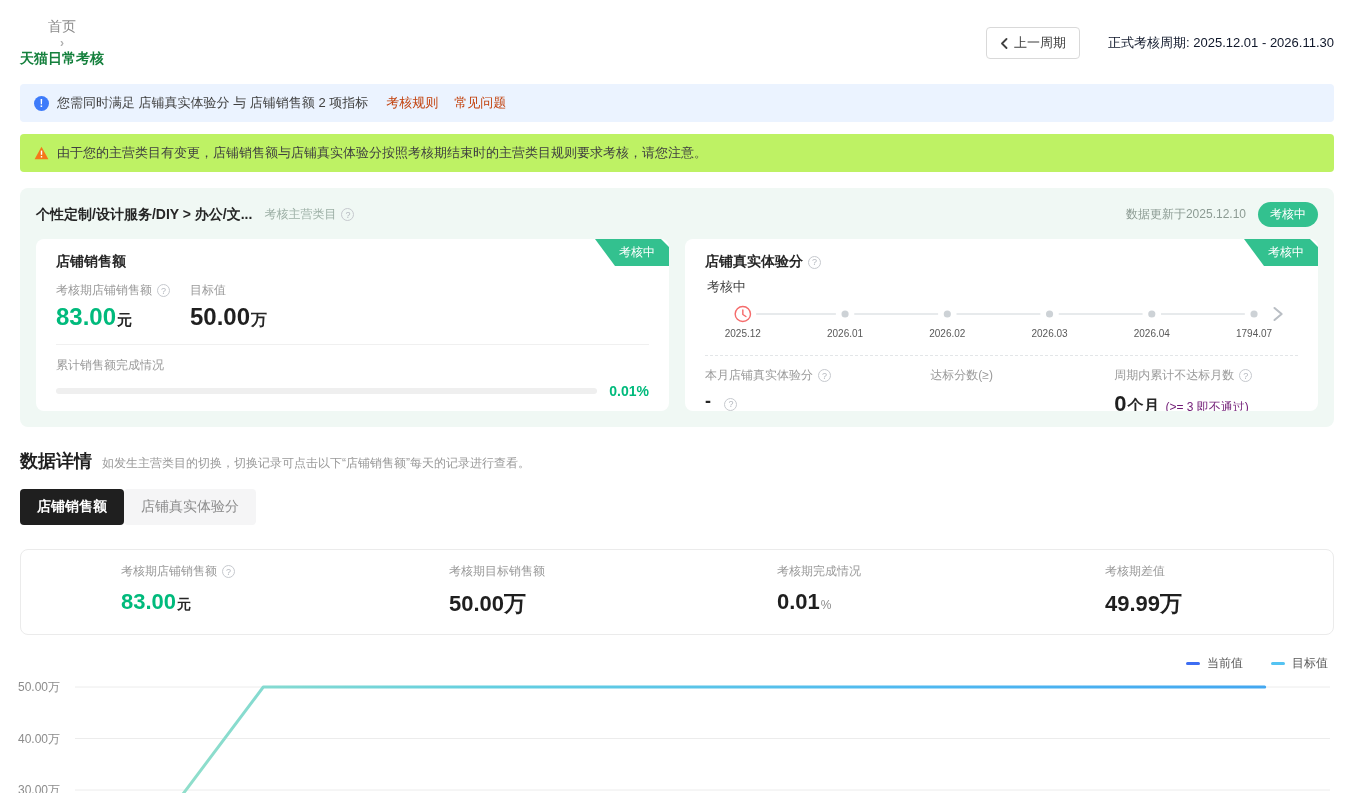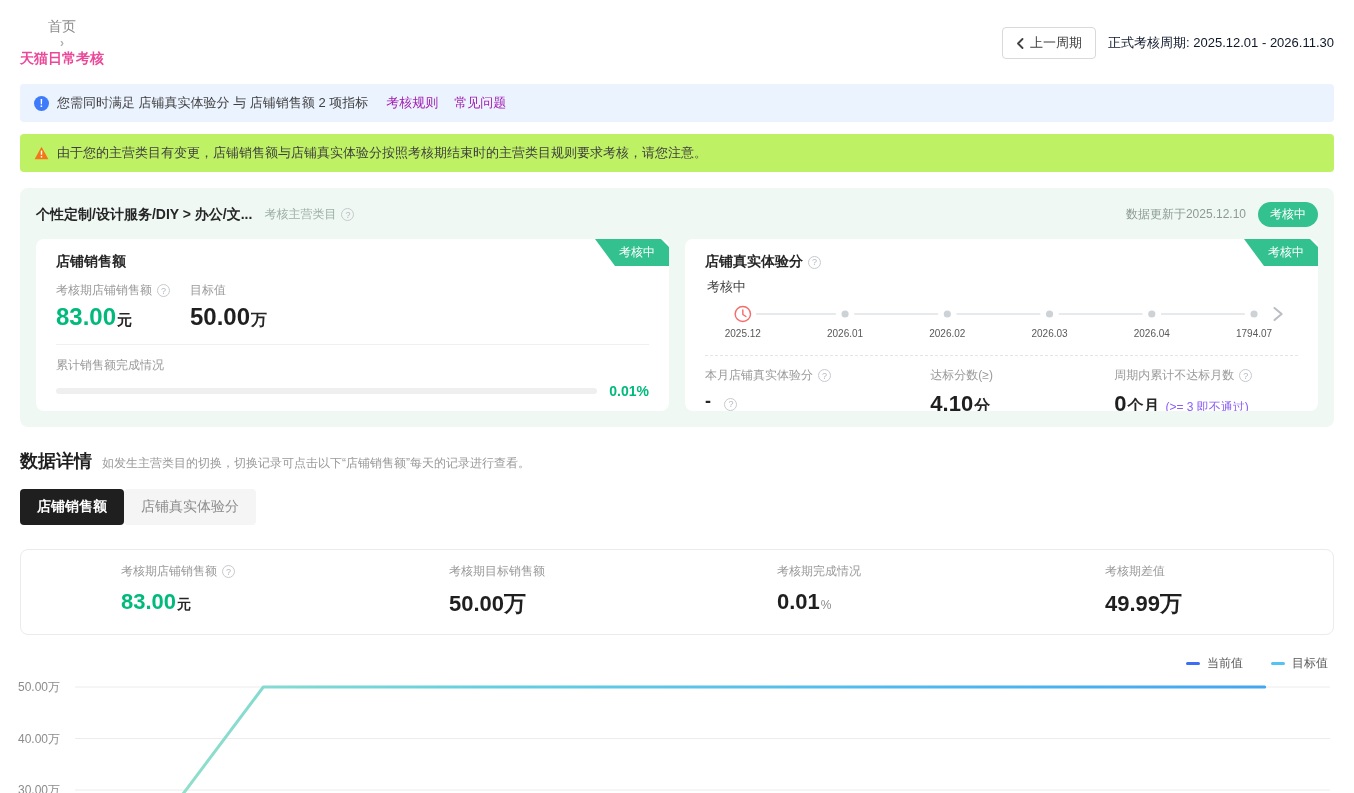--- a/index.html
+++ b/index.html
@@ -3,31 +3,31 @@
 <meta charset="utf-8">
 <style>
   * { margin:0; padding:0; box-sizing:border-box; }
   html,body { width:1354px; height:793px; overflow:hidden; background:#fff; }
   body { font-family:"Liberation Sans","DejaVu Sans",sans-serif; color:#262626; }
 
   .topbar { display:flex; justify-content:space-between; align-items:center; padding:18px 20px 0; }
   .crumbs { display:flex; align-items:center; font-size:14px;flex-direction:column; }
   .crumb-home { color:#8c8c8c; cursor:pointer; }
   .crumb-sep { color:#b0b0b0; margin:0 9px; font-size:12px; font-weight:700; }
-  .crumb-cur { font-weight:700; color:#ec4899; }
-  .actions { display:flex; align-items:center; gap:12px; }
+  .crumb-cur { font-weight:700; color:#15803d; }
+  .actions { display:flex; align-items:center; gap:28px; }
   .btn-prev { display:inline-flex; align-items:center; gap:6px; border:1px solid #d9d9d9; border-radius:4px; padding:6px 13px; font-size:13px; color:#404040; background:#fff; cursor:pointer; }
   .period { font-size:13px; color:#0f172a; }
 
   .banner { margin:0 20px; border-radius:4px; padding:10px 14px; font-size:13px; display:flex; align-items:center; gap:8px; color:#404040; }
   .banner.info { margin-top:16px; background:#EBF3FF; }
   .banner.warn { margin-top:12px; background:#bef264; }
   .icon-info { width:15px; height:15px; border-radius:50%; background:#3E7BFA; color:#fff; font-size:10px; font-weight:700; display:inline-flex; align-items:center; justify-content:center; flex:none; }
   .banner-links { display:flex; gap:16px; margin-left:10px; }
-  .blink { color:#a21caf; cursor:pointer; }
+  .blink { color:#c2410c; cursor:pointer; }
 
   .panel { margin:16px 20px 0; background:#F0F8F4; border-radius:8px; padding:14px 16px 16px; }
   .panel-head { display:flex; justify-content:space-between; align-items:center; }
   .category { font-size:14px; font-weight:600; color:#262626; display:flex; align-items:center; }
   .cat-label { font-size:12px; color:#9CAFA5; margin-left:12px; font-weight:400; display:inline-flex; align-items:center; }
   .panel-head-right { display:flex; align-items:center; gap:12px; }
   .updated { font-size:12px; color:#8C9B93; }
   .pill { background:#33C18F; color:#fff; font-size:12px; border-radius:999px; padding:4px 12px; }
 
   .cards { display:flex; gap:16px; margin-top:12px; }
@@ -52,21 +52,21 @@
   .exp-status { font-size:13px; color:#404040; margin:7px 0 7px 2px; }
   .tl-zone { position:relative; }
   .tl-zone svg { display:block; width:100%; height:22px; }
   .months { position:relative; height:16px; margin-top:3px; }
   .months span { position:absolute; transform:translateX(-50%); font-size:10px; color:#595959; white-space:nowrap; }
   .dashed { border-top:1px dashed #E3E6E8; margin:11px 0 9px; }
   .exp-cols { display:grid; grid-template-columns:38% 31% 31%; }
   .exp-val { margin-top:7px; }
   .exp-val .big { font-size:22px; font-weight:700; color:#1f1f1f; }
   .exp-val .mid { font-size:18px; font-weight:700; color:#262626; margin-right:4px; }
-  .note { font-size:12px; color:#8b5cf6; margin-left:6px; font-weight:400; }
+  .note { font-size:12px; color:#701a75; margin-left:6px; font-weight:400; }
 
   .details-head { display:flex; align-items:baseline; gap:10px; margin:22px 20px 0; }
   .details-title { font-size:18px; font-weight:800; color:#1f1f1f; }
   .details-sub { font-size:12px; color:#999; }
   .tabs { display:flex; margin:16px 20px 0; }
   .tab { padding:9px 17px; font-size:14px; border-radius:4px; cursor:pointer; }
   .tab.active { background:#1F1F1F; color:#fff; font-weight:600; }
   .tab:not(.active) { background:#F5F5F6; color:#8c8c8c; }
 
   .stats-card { margin:24px 20px 0; border:1px solid #EBEBEB; border-radius:8px; display:flex; padding:13px 0 15px; background:#fff; }
@@ -207,23 +207,20 @@
             <span>本月店铺真实体验分</span>
             <span class="help">?</span>
           </span>
           <div class="exp-val">
             <span class="mid">-</span>
             <span class="help">?</span>
           </div>
         </div>
         <div>
           <span class="g-label">达标分数(≥)</span>
-          <div class="exp-val">
-            <span class="big">4.10</span><span class="unit-mid">分</span>
-          </div>
         </div>
         <div>
           <span class="g-label">
             <span>周期内累计不达标月数</span>
             <span class="help">?</span>
           </span>
           <div class="exp-val">
             <span class="big green">0</span><span class="unit-mid">个月</span><span class="note">(&gt;= 3 即不通过)</span>
           </div>
         </div>

